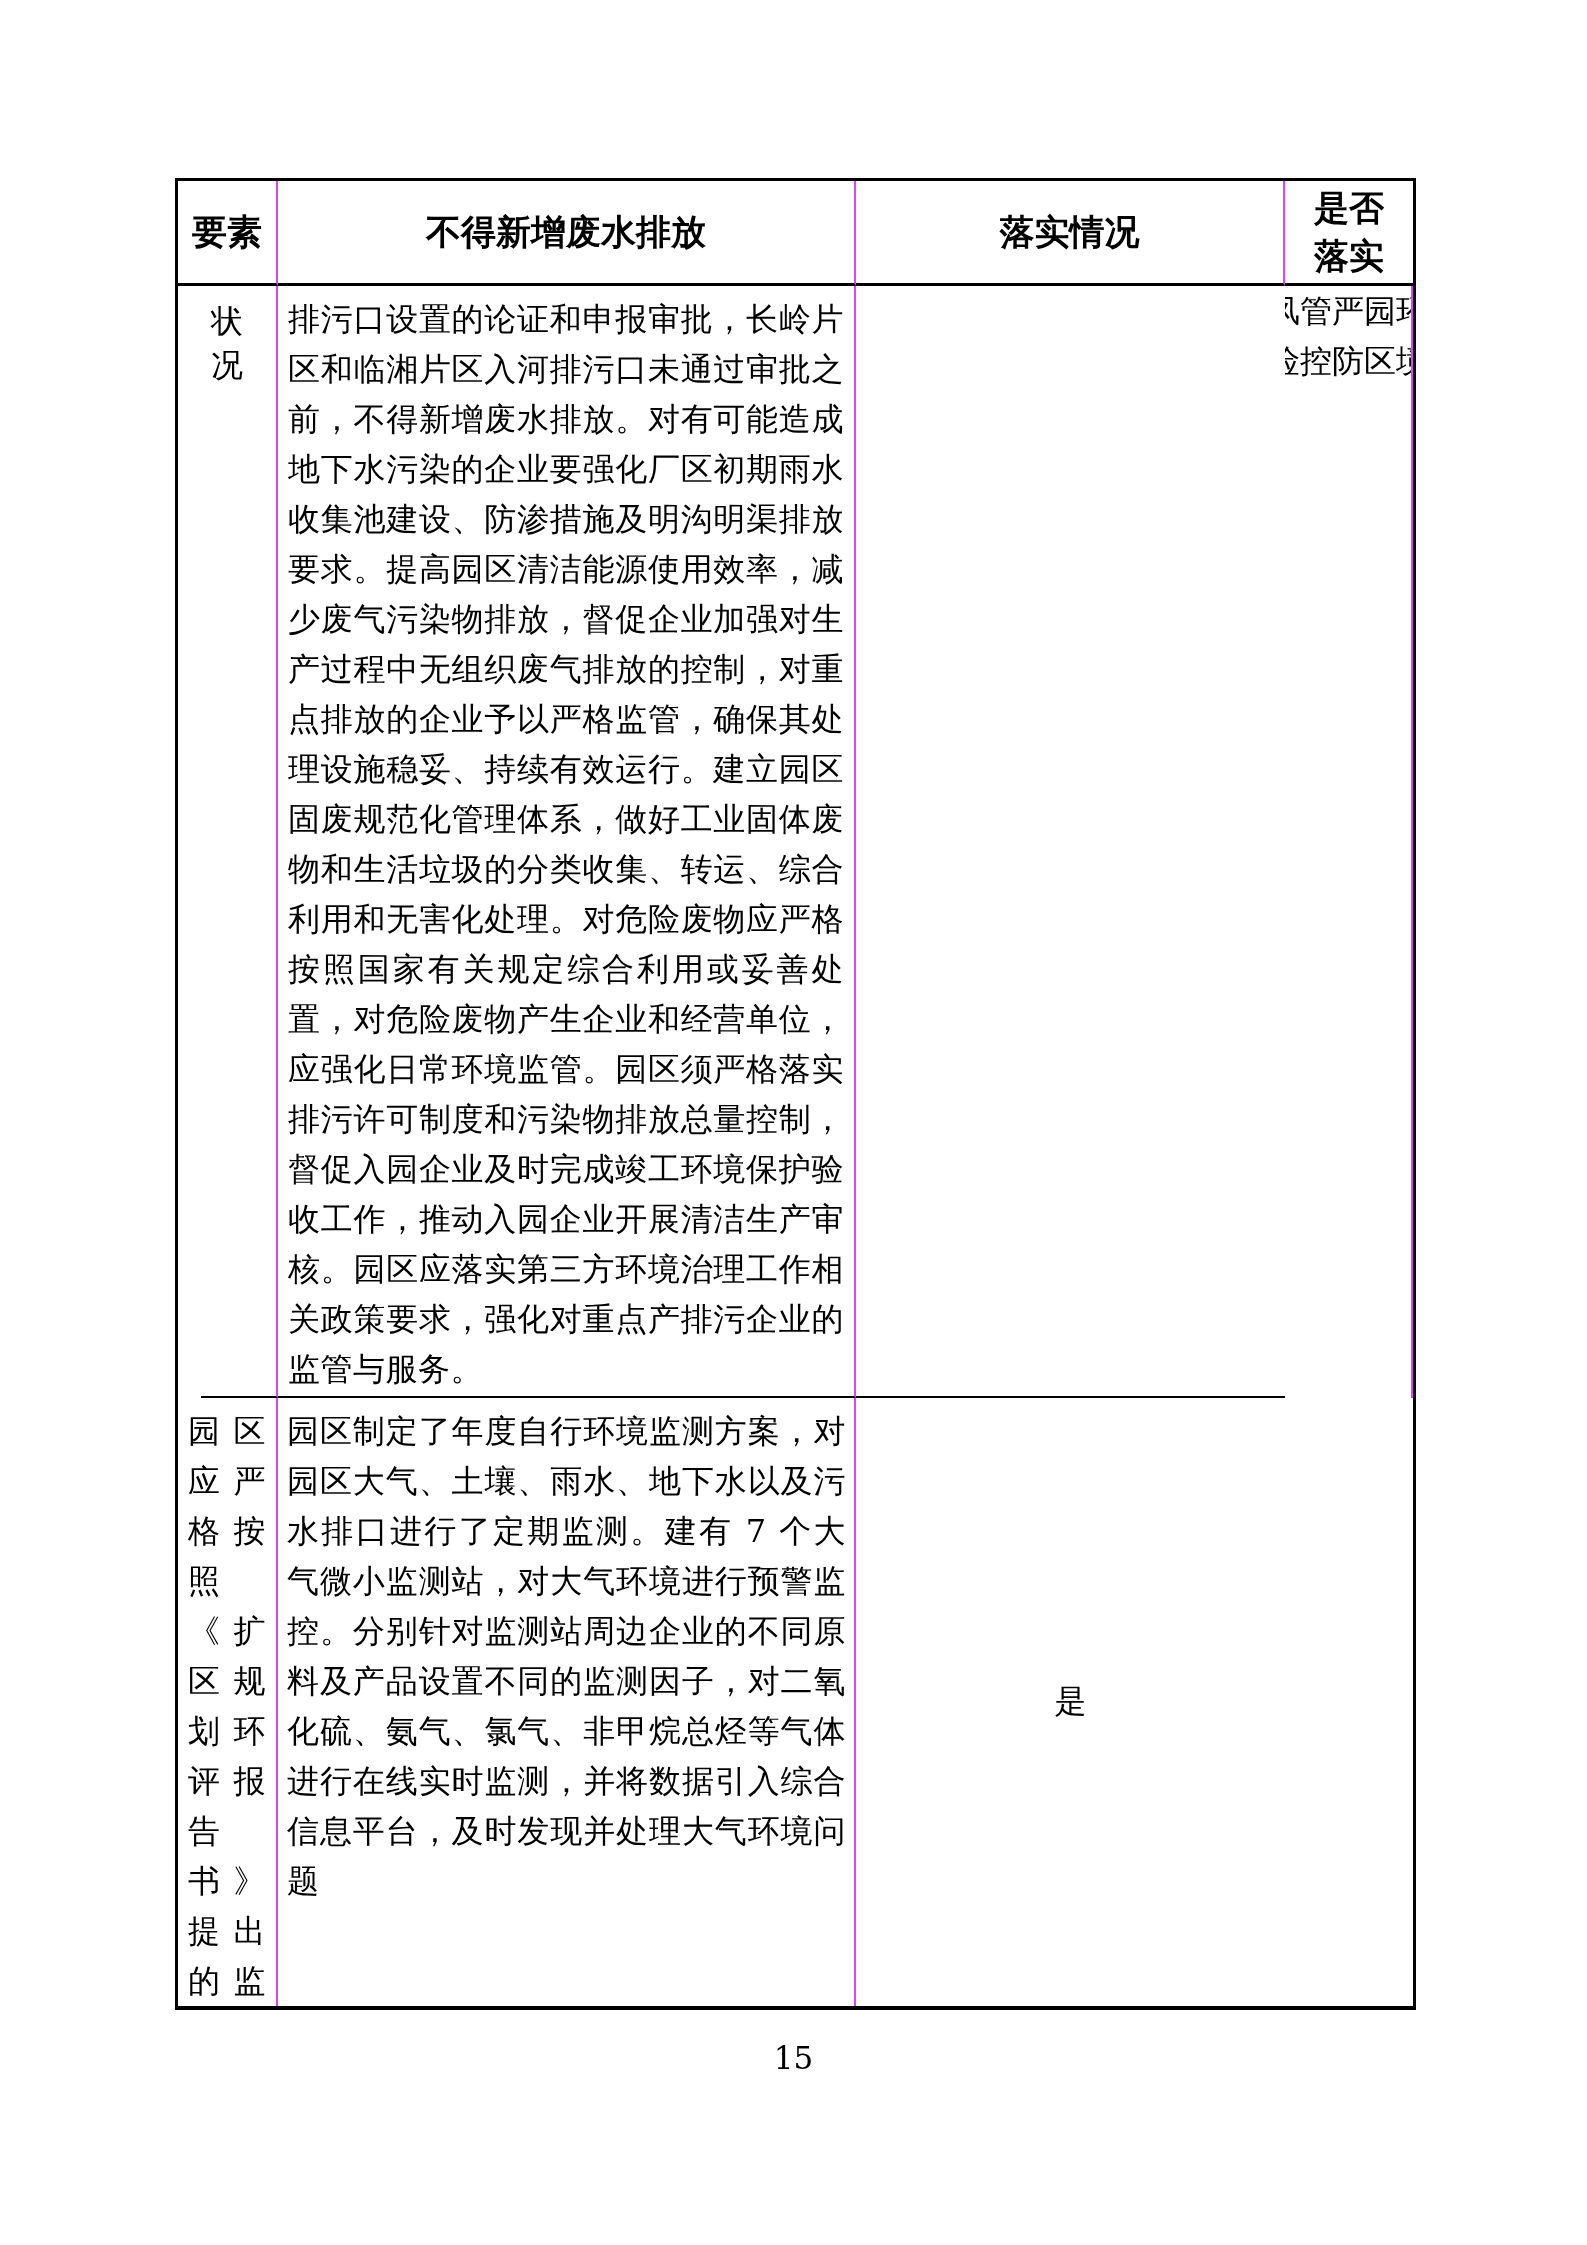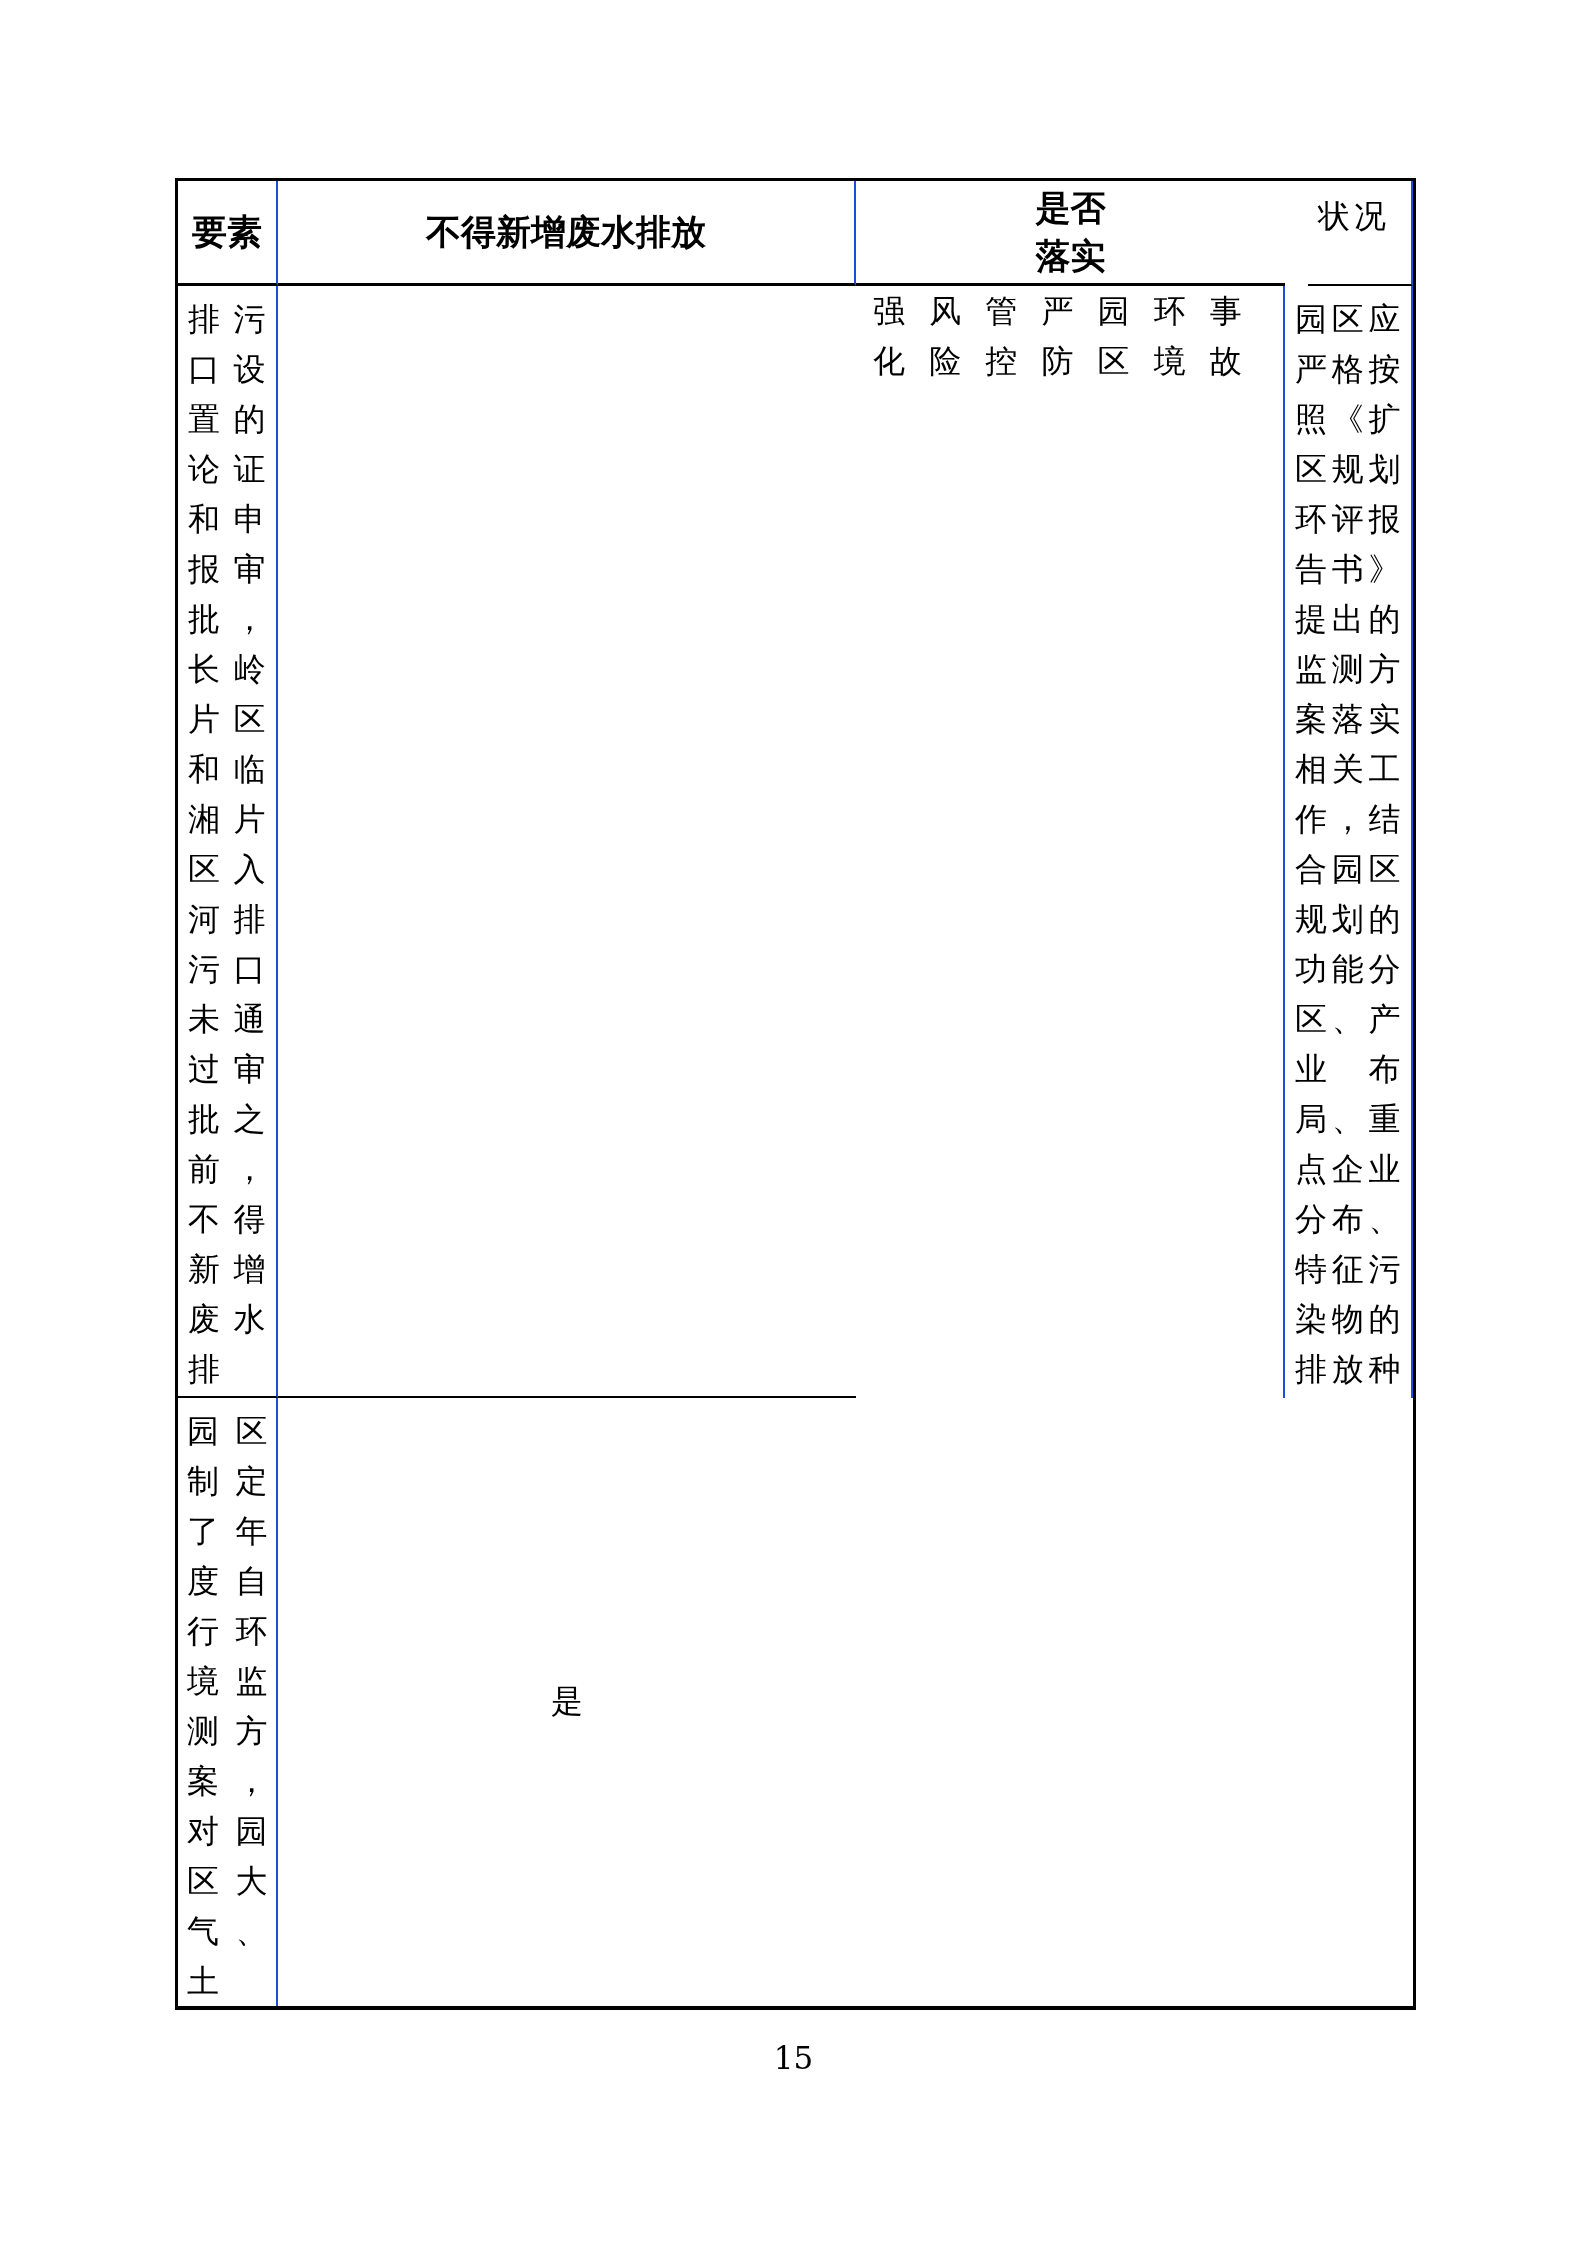--- a/index.html
+++ b/index.html
@@ -22,21 +22,21 @@
     box-sizing: border-box;
     border: 3px solid #000;
     border-bottom-width: 4px;
     display: grid;
     grid-template-columns: 100px 578px 429px 1fr;
     grid-template-rows: 105px 1112px 1fr;
     background: #fff;
   }
   .cell {
     box-sizing: border-box;
-    border-right: 2px solid #1d4ed8;
+    border-right: 2px solid #d946ef;
     border-bottom: 2px solid #000;
     overflow: hidden;
   }
   .cell.last-col { border-right: none; }
   .cell.last-row { border-bottom: none; }
   .header-cell {
     display: flex;
     align-items: center;
     justify-content: center;
     font-weight: bold;
@@ -94,20 +94,21 @@
 </style>
 </head>
 <body>
 
 <div class="page">
 
   <div class="doc-table">
 
     <div class="cell header-cell">要素</div>
     <div class="cell header-cell">不得新增废水排放</div>
+    <div class="cell header-cell">落实情况</div>
     <div class="cell header-cell last-col">
       <div class="header-stack">
         <span>是否</span>
         <span>落实</span>
       </div>
     </div>
 
     <div class="cell element-top">状况</div>
     <div class="cell opinion-cell">
       <div class="para">排污口设置的论证和申报审批，长岭片区和临湘片区入河排污口未通过审批之前，不得新增废水排放。对有可能造成地下水污染的企业要强化厂区初期雨水收集池建设、防渗措施及明沟明渠排放要求。提高园区清洁能源使用效率，减少废气污染物排放，督促企业加强对生产过程中无组织废气排放的控制，对重点排放的企业予以严格监管，确保其处理设施稳妥、持续有效运行。建立园区固废规范化管理体系，做好工业固体废物和生活垃圾的分类收集、转运、综合利用和无害化处理。对危险废物应严格按照国家有关规定综合利用或妥善处置，对危险废物产生企业和经营单位，应强化日常环境监管。园区须严格落实排污许可制度和污染物排放总量控制，督促入园企业及时完成竣工环境保护验收工作，推动入园企业开展清洁生产审核。园区应落实第三方环境治理工作相关政策要求，强化对重点产排污企业的监管与服务。</div>

